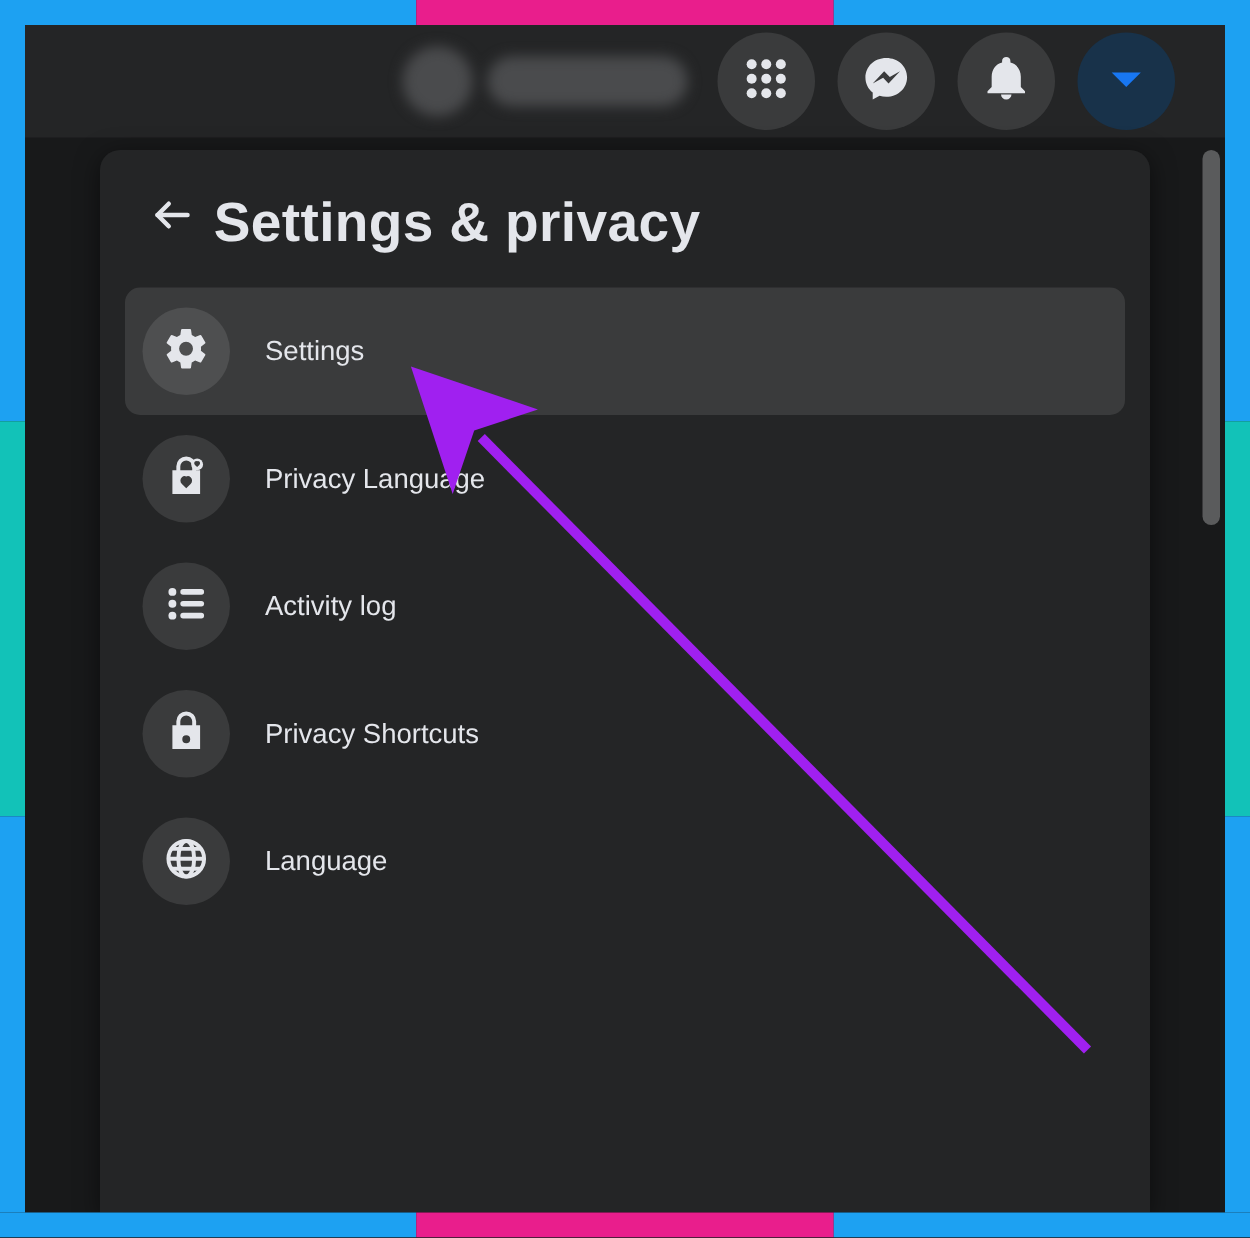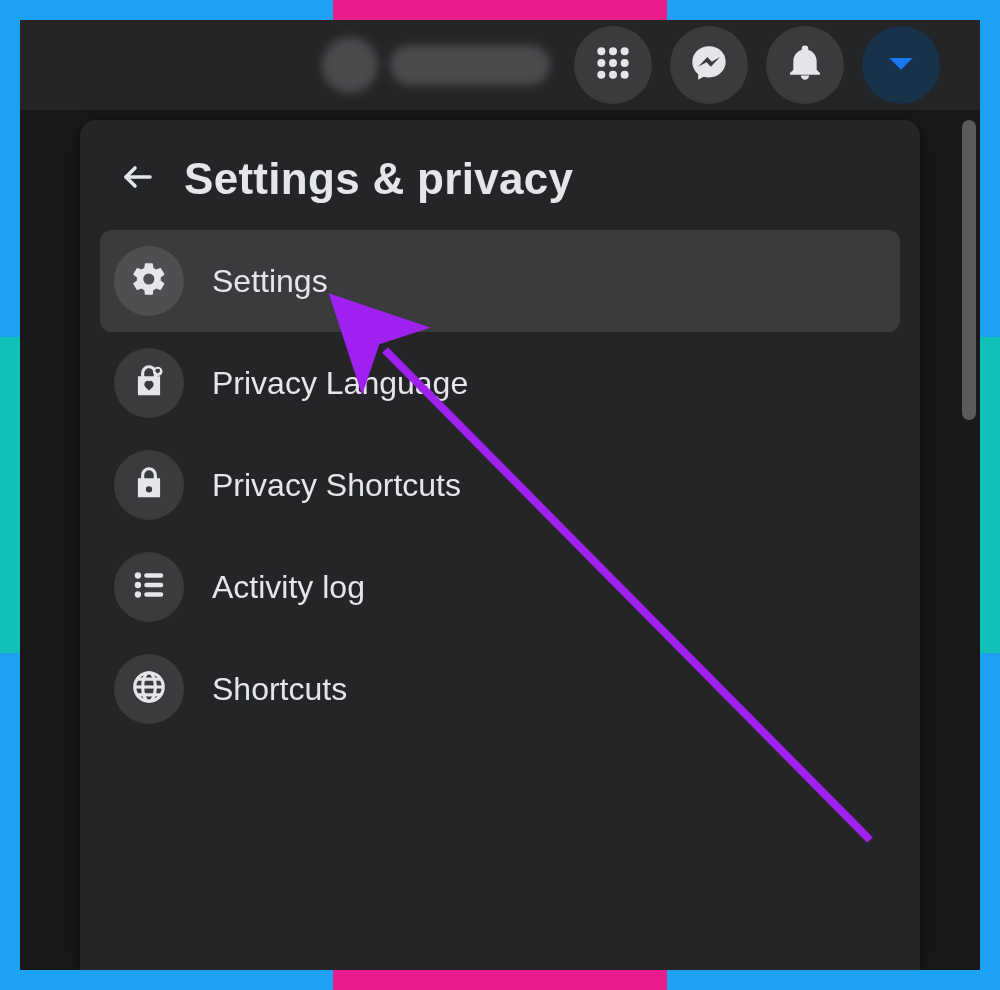--- a/index.html
+++ b/index.html
@@ -27,31 +27,31 @@
   .profile-avatar { width:56px; height:56px; border-radius:50%; background:#4a4b4d; }
   .profile-name { width:160px; height:40px; border-radius:22px; background:#4a4b4d; }
 
   .nav-btn { width:78px; height:78px; border-radius:50%; background:#3a3b3c; display:flex; align-items:center; justify-content:center; cursor:pointer; }
   .nav-btn.active { background:#18324a; }
   .nav-btn svg { width:40px; height:40px; }
 
   
   .panel { position:absolute; top:100px; left:60px; right:60px; bottom:0; background:#242526; border-radius:16px 16px 0 0; box-shadow:0 4px 20px rgba(0,0,0,0.5); padding:30px 20px 0 20px; overflow:hidden; }
 
-  .panel-header { display:flex; align-items:center; gap:26px; padding: 4px 10px 26px 18px; }
+  .panel-header { display:flex; align-items:flex-start; gap:13px; padding: 4px 10px 26px 18px; }
   .back-btn { width:40px; height:40px; display:flex; align-items:center; justify-content:center; cursor:pointer; color:#e4e6eb; }
   .panel-title { color:#e4e6eb; font-size:44px; font-weight:700; letter-spacing:0.3px; }
 
   .menu-list { display:flex; flex-direction:column; }
   .menu-item { display:flex; align-items:center; gap:28px; padding:16px 14px; border-radius:12px; cursor:pointer; }
   .menu-item.hovered { background:#3a3b3c; }
   .menu-item .icon-wrap { width:70px; height:70px; border-radius:50%; background:#3a3b3c; display:flex; align-items:center; justify-content:center; flex-shrink:0; }
   .menu-item.hovered .icon-wrap { background:#4e4f50; }
   .menu-item .icon-wrap svg { width:38px; height:38px; }
-  .menu-label { color:#e4e6eb; font-size:32px; font-weight:400; }
+  .menu-label { color:#e4e6eb; font-size:22px; font-weight:400; }
 
   
   .scroll-track { position:absolute; top:100px; right:4px; width:14px; height:300px; background:#5a5b5c; border-radius:7px; }
 
   
   .arrow-overlay { position:absolute; inset:0; pointer-events:none; z-index:40; }
 </style>
 </head>
 <body>
 
@@ -164,56 +164,56 @@
               </svg>
         </span>
           </div>
         <div class="menu-label">Privacy Language</div>
       </div>
 
       <div class="menu-item">
         <div class="icon-wrap">
             <span>
           <svg viewBox="0 0 24 24" fill="#e4e6eb">
-                <path d="M17 9V7a5 5 0 0 0-10 0v2H5v12h14V9zM9 7a3 3 0 1 1 6 0v2H9zm3 11a2 2 0 1 1 2-2 2 2 0 0 1-2 2z"></path>
-              </svg>
-        </span>
-          </div>
-        <div class="menu-label">Privacy Shortcuts</div>
-      </div>
-
-      <div class="menu-item">
-        <div class="icon-wrap">
-            <span>
-          <svg viewBox="0 0 24 24" fill="#e4e6eb">
                 <circle cx="5" cy="6" r="2"></circle>
                 <rect x="9" y="4.6" width="12" height="2.8" rx="1.4"></rect>
                 <circle cx="5" cy="12" r="2"></circle>
                 <rect x="9" y="10.6" width="12" height="2.8" rx="1.4"></rect>
                 <circle cx="5" cy="18" r="2"></circle>
                 <rect x="9" y="16.6" width="12" height="2.8" rx="1.4"></rect>
               </svg>
         </span>
           </div>
         <div class="menu-label">Activity log</div>
       </div>
 
+      <div class="menu-item">
+        <div class="icon-wrap">
+            <span>
+          <svg viewBox="0 0 24 24" fill="#e4e6eb">
+                <path d="M17 9V7a5 5 0 0 0-10 0v2H5v12h14V9zM9 7a3 3 0 1 1 6 0v2H9zm3 11a2 2 0 1 1 2-2 2 2 0 0 1-2 2z"></path>
+              </svg>
+        </span>
+          </div>
+        <div class="menu-label">Privacy Shortcuts</div>
+      </div>
+
 
       <div class="menu-item">
         <div class="icon-wrap">
             <span>
           <svg viewBox="0 0 24 24" fill="none" stroke="#e4e6eb" stroke-width="2">
                 <circle cx="12" cy="12" r="9"></circle>
                 <ellipse cx="12" cy="12" rx="4" ry="9"></ellipse>
                 <line x1="3" y1="12" x2="21" y2="12"></line>
                 <path d="M4.5 7h15M4.5 17h15"></path>
               </svg>
         </span>
           </div>
-        <div class="menu-label">Shortcuts</div>
+        <div class="menu-label">Language</div>
       </div>
 
     </div>
   </div>
 
   <div class="scroll-track"></div>
 
 </div>
 
 <svg class="arrow-overlay" viewBox="0 0 1000 990">

